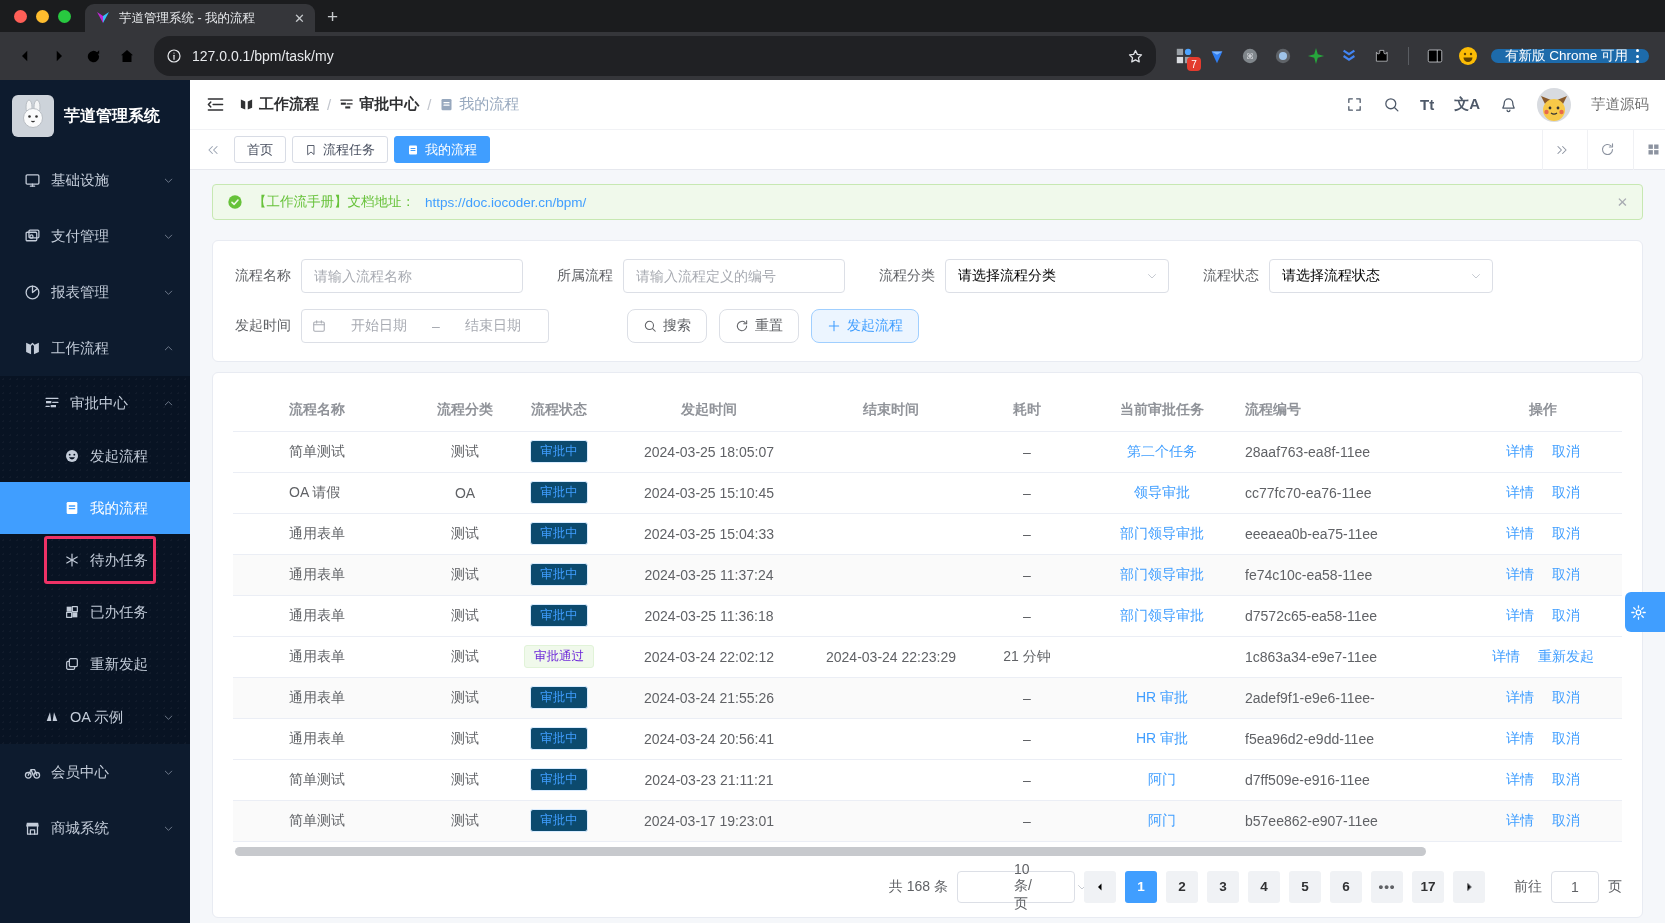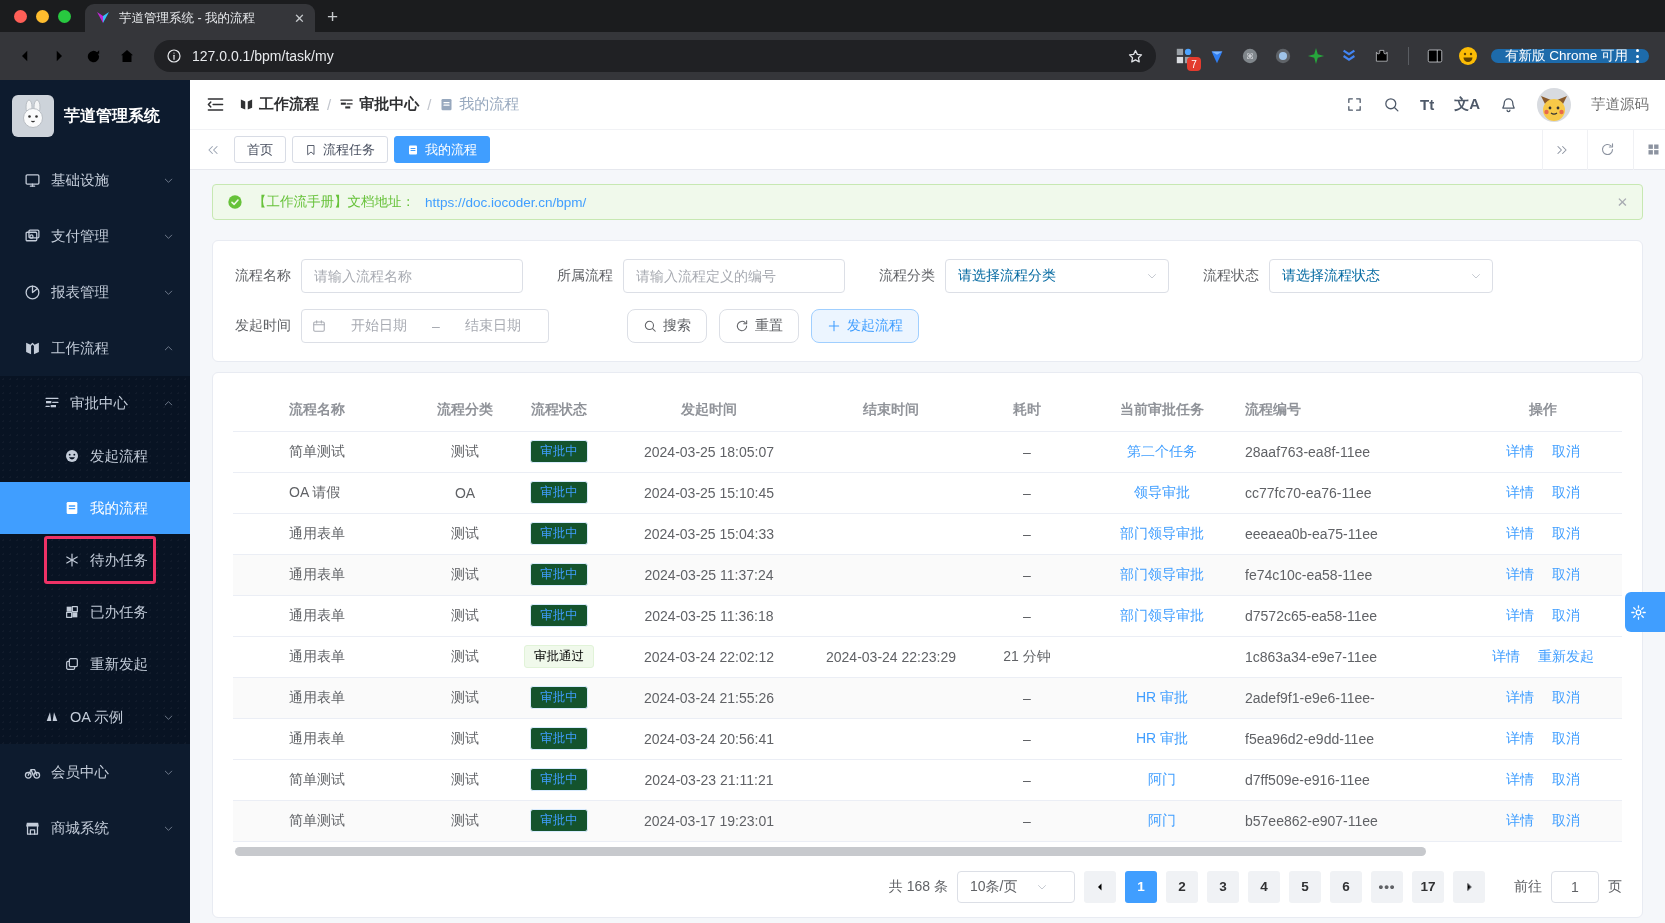--- a/index.html
+++ b/index.html
@@ -13,21 +13,21 @@
   .traffic { display:flex; gap:9px; align-items:center; padding:0 14px 9px 14px; }
   .tl { width:13px; height:13px; border-radius:50%; }
   .tl.red{background:#ff5f57}.tl.yellow{background:#febc2e}.tl.green{background:#28c840}
   .btab { height:28px; min-width:230px; background:#35363a; border-radius:9px 9px 0 0; display:flex; align-items:center; gap:8px; padding:0 10px; color:#e8eaed; font-size:12.5px; }
   .btab .title { flex:1; white-space:nowrap; overflow:hidden; }
   .btab .x { color:#c7cacd; font-size:13px; cursor:pointer; }
   .newtab { color:#c7cacd; font-size:19px; padding:0 14px 4px 12px; }
   .toolbar { height:48px; background:#35363a; display:flex; align-items:center; padding:0 10px; gap:4px; }
   .nav-ic { width:30px; height:30px; border-radius:50%; display:flex; align-items:center; justify-content:center; color:#dfe1e5; }
   .nav-ic.dim { color:#7e838a; }
-  .urlbar { flex:1; height:32px; background:#202124; border-radius:16px; margin:0 8px; display:flex; align-items:center; padding:0 12px; color:#e8eaed; font-size:14px; gap:10px; }
+  .urlbar { flex:1; height:40px; background:#202124; border-radius:16px; margin:0 8px; display:flex; align-items:center; padding:0 12px; color:#e8eaed; font-size:14px; gap:10px; }
   .urlbar .addr { flex:1; white-space:nowrap; overflow:hidden; }
   .ext-row { display:flex; align-items:center; gap:13px; padding:0 6px; }
   .ext { position:relative; width:20px; height:20px; display:flex; align-items:center; justify-content:center; }
   .badge7 { position:absolute; right:-7px; bottom:-5px; background:#e33b2e; color:#fff; font-size:10px; min-width:14px; height:14px; border-radius:4px; display:flex; align-items:center; justify-content:center; padding:0 2px; }
   .vdiv { width:1px; height:18px; background:#5a5d62; margin:0 3px; }
   .update-pill { background:#1d6bab; color:#fff; font-size:13.5px; height:14px; border-radius:15px; display:flex; align-items:center; padding:0 8px 0 14px; gap:6px; white-space:nowrap; }
   .kebab { display:flex; flex-direction:column; gap:2.5px; padding:0 2px; }
   .kebab i { width:3px; height:3px; border-radius:50%; background:#fff; }
 
   
@@ -77,48 +77,48 @@
   .alert .aclose { margin-left:auto; color:#a8abb2; cursor:pointer; }
 
   .card { background:#fff; border:1px solid #e8ebf2; border-radius:6px; }
   .filter-card { margin-top:20px; padding:18px 22px; }
   .frow { display:flex; align-items:center; }
   .frow + .frow { margin-top:16px; }
   .fgroup { display:flex; align-items:center; margin-right:34px; }
   .flabel { font-size:14px; color:#606266; margin-right:10px; white-space:nowrap; }
   .el-input { width:222px; height:34px; border:1px solid #dcdfe6; border-radius:4px; padding:0 12px; font-size:14px; color:#606266; background:#fff; font-family:inherit; }
   .el-input::placeholder { color:#a8abb2; }
-  .el-select { width:224px; height:34px; border:1px solid #dcdfe6; border-radius:4px; display:flex; align-items:center; padding:0 10px 0 12px; font-size:14px; color:#0369a1; cursor:pointer; background:#fff; }
+  .el-select { width:224px; height:34px; border:1px solid #dcdfe6; border-radius:4px; display:flex; align-items:center; padding:0 10px 0 12px; font-size:14px; color:#000000; cursor:pointer; background:#fff; }
   .el-select .ph { flex:1; white-space:nowrap; overflow:hidden; }
   .el-date { width:248px; height:34px; border:1px solid #dcdfe6; border-radius:4px; display:flex; align-items:center; padding:0 10px; font-size:14px; color:#a8abb2; gap:8px; background:#fff; }
   .el-date .dph { flex:1; text-align:center; white-space:nowrap; }
   .btn { height:34px; border:1px solid #dcdfe6; border-radius:8px; background:#fff; display:inline-flex; align-items:center; gap:6px; padding:0 15px; font-size:14px; color:#606266; cursor:pointer; font-family:inherit; }
   .btn.primary-plain { background:#ecf5ff; border-color:#a0cfff; color:#409eff; }
   .btn-gap { width:44px; }
 
   
   .table-card { margin-top:10px; padding:16px 20px 14px; display:flex; flex-direction:column; }
   table.grid { width:100%; border-collapse:collapse; table-layout:fixed; font-size:14px; }
   .grid th { height:42px; color:#909399; font-weight:600; text-align:center; border-bottom:1px solid #ebeef5; white-space:nowrap; overflow:hidden; }
   .grid td { height:41px; color:#606266; text-align:center; border-bottom:1px solid #ebeef5; white-space:nowrap; overflow:hidden; }
   .grid th.al, .grid td.al { text-align:left; }
   .grid tr[data-shade="true"] td { background:#fafafa; }
   .tag { display:inline-block; height:23px; line-height:21px; padding:0 9px; border-radius:3px; font-size:12.5px; border:1px solid transparent; }
-  .tag[data-status="running"] { background:#14532d; border-color:#d9ecff; color:#409eff; }
-  .tag[data-status="success"] { background:#f0f9eb; border-color:#e1f3d8; color:#000000; }
+  .tag[data-status="running"] { background:#0c4a6e; border-color:#d9ecff; color:#409eff; }
+  .tag[data-status="success"] { background:#f0f9eb; border-color:#e1f3d8; color:#6d28d9; }
   .lnk { color:#409eff; cursor:pointer; }
   .grid .act-col { position:relative; box-shadow:-10px 0 10px -7px rgba(0,0,0,0.22); }
   .grid td .lnk + .lnk { margin-left:14px; }
   .hscroll { height:9px; margin:5px 2px 0; }
   .hscroll .thumb { width:86%; height:9px; background:#c7c9cd; border-radius:5px; }
 
   
   .pager { display:flex; align-items:center; justify-content:flex-end; gap:9px; margin-top:15px; font-size:14px; color:#606266; }
   .psize { width:118px; height:32px; border:1px solid #dcdfe6; border-radius:4px; display:flex; align-items:center; padding:0 8px 0 12px; color:#606266; cursor:pointer; }
-  .psize span { flex:1; }
+  .psize span { flex:1;margin-left:44px; }
   .page-btn { min-width:32px; height:32px; border:none; border-radius:3px; background:#f0f2f5; color:#303133; font-size:13.5px; font-weight:600; cursor:pointer; font-family:inherit; padding:0 6px; }
   .page-btn.active { background:#409eff; color:#fff; }
   .page-btn.more { letter-spacing:1px; color:#606266; }
   .page-btn.navp { color:#a8abb2; }
   .goto-input { width:48px; height:32px; border:1px solid #dcdfe6; border-radius:4px; text-align:center; font-size:14px; color:#606266; font-family:inherit; }
 
   .gear-float { position:absolute; right:0; top:512px; width:40px; height:40px; background:#409eff; border-radius:6px 0 0 6px; display:flex; align-items:center; justify-content:center; color:#fff; z-index:6; }
 </style>
 </head>
 <body>

